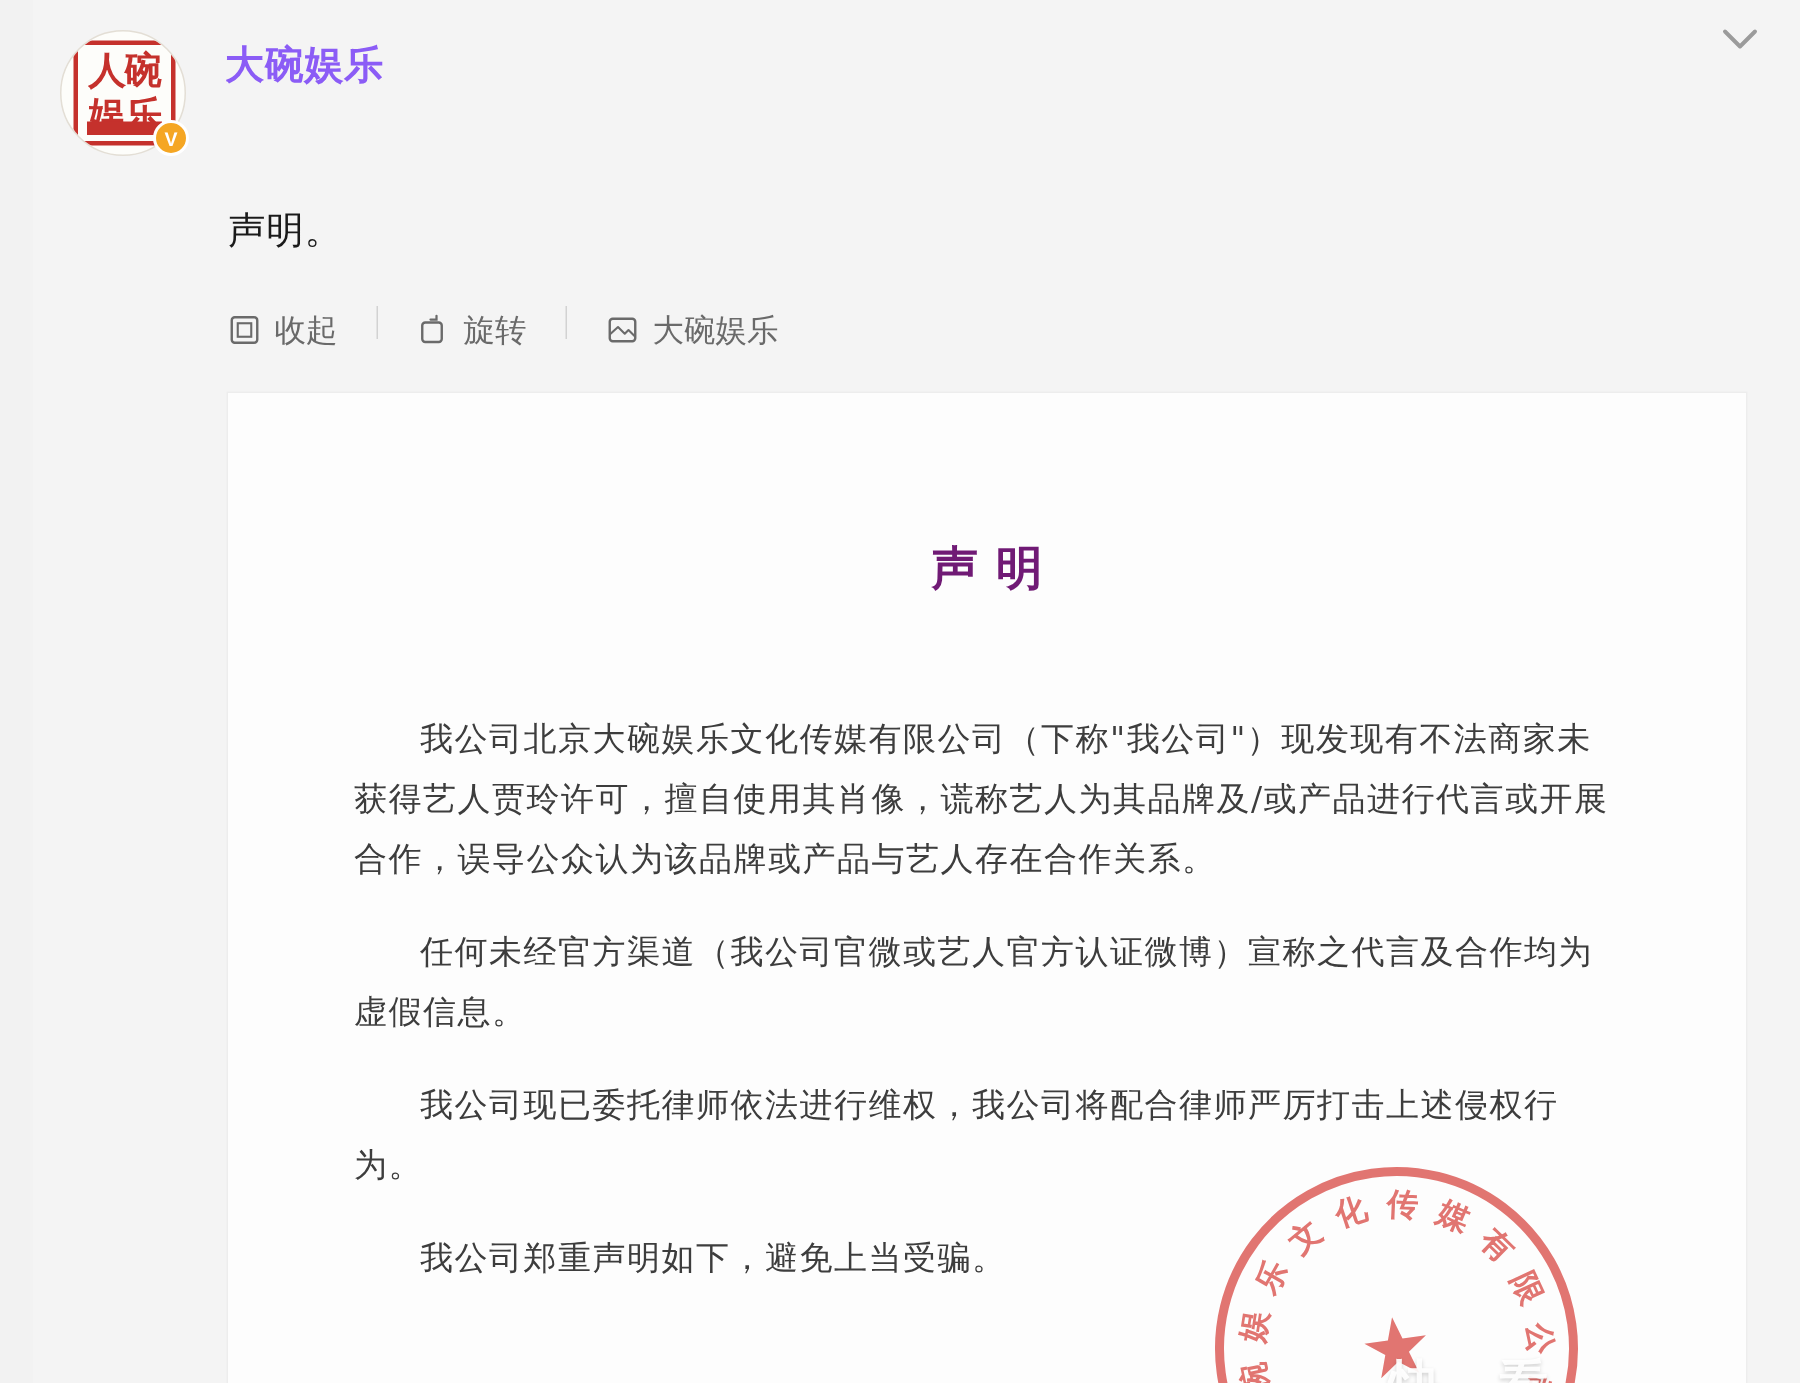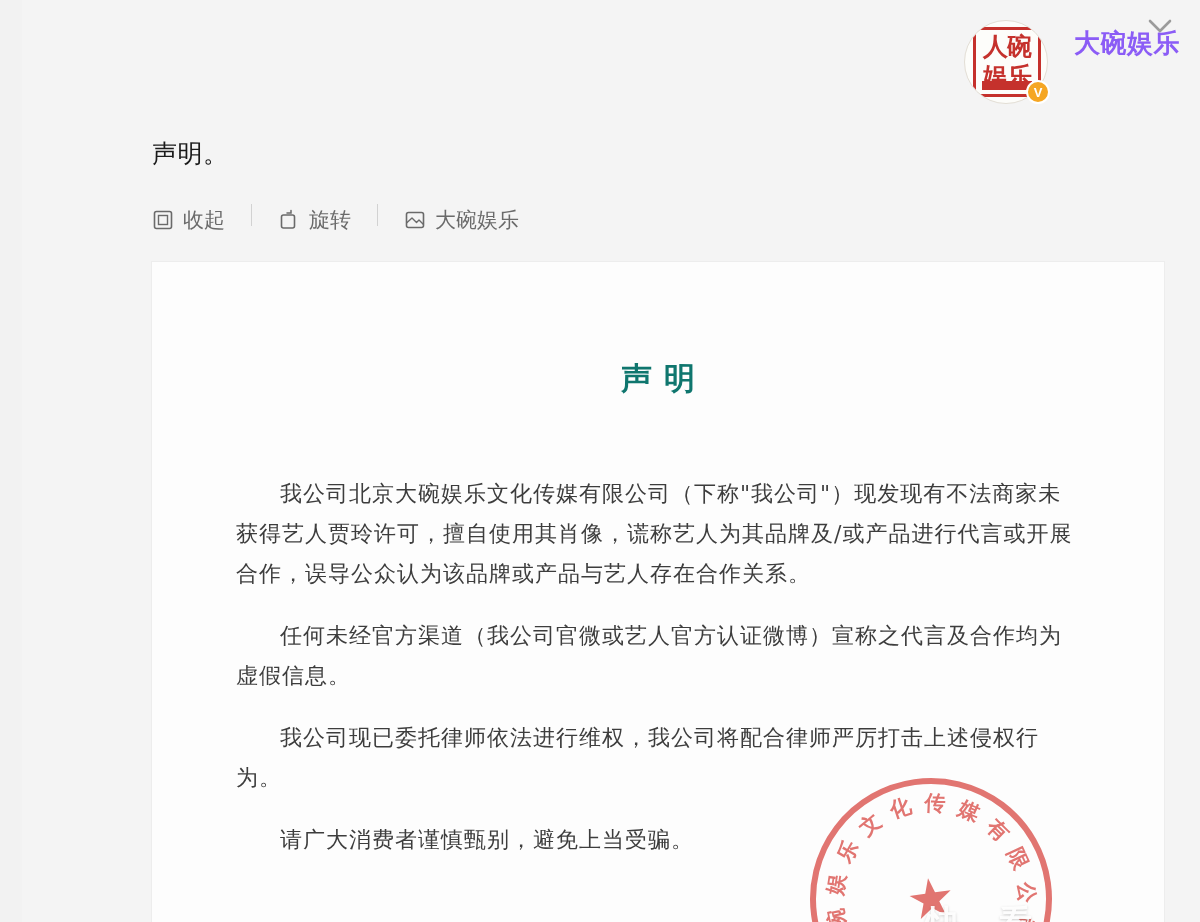--- a/index.html
+++ b/index.html
@@ -18,21 +18,20 @@
     height: 922px;
     background: #f4f4f4;
   }
 
   
   .post-header {
     position: relative;
     padding: 18px 20px 0 18px;
     display: flex;
     align-items: flex-start;
-    justify-content: flex-end;
   }
   .avatar-wrap {
     position: relative;
     width: 84px;
     height: 84px;
     flex: 0 0 84px;
     margin-left: 22px;
     margin-top: 2px;
   }
   .avatar {
@@ -166,21 +165,21 @@
     left: 0; top: 0; right: 0; bottom: 0;
     background: #fdfdfd;
     padding: 96px 84px 0 84px;
     font-family: "DejaVu Serif", serif;
     color: #3a3a3a;
   }
   .doc-title {
     text-align: center;
     font-size: 31px;
     letter-spacing: 12px;
-    color: #0f766e;
+    color: #701a75;
     font-weight: bold;
     margin-bottom: 74px;
     text-indent: 12px;
   }
   .doc p {
     margin: 0 0 22px 0;
     font-size: 22px;
     line-height: 40px;
     letter-spacing: 1px;
     text-indent: 44px;
@@ -317,21 +316,21 @@
       <span>大碗娱乐</span>
     </div>
   </div>
 
   <div class="image-card">
     <div class="doc">
       <div class="doc-title">声明</div>
       <p>我公司北京大碗娱乐文化传媒有限公司（下称"我公司"）现发现有不法商家未获得艺人贾玲许可，擅自使用其肖像，谎称艺人为其品牌及/或产品进行代言或开展合作，误导公众认为该品牌或产品与艺人存在合作关系。</p>
       <p>任何未经官方渠道（我公司官微或艺人官方认证微博）宣称之代言及合作均为虚假信息。</p>
       <p>我公司现已委托律师依法进行维权，我公司将配合律师严厉打击上述侵权行为。</p>
-      <p>请广大消费者谨慎甄别，避免上当受骗。</p>
+      <p>我公司郑重声明如下，避免上当受骗。</p>
 
       <div class="sign-line">北京大碗娱乐文化传媒有限公司</div>
 
       <div class="stamp">
         <div class="star">★</div>
         <div class="stamp-text" id="stamp-text">
             <span style="transform: translate(-50%, -50%) rotate(-94.0909deg) translateY(-96px); transform-origin: 50% 50%;">碗</span>
             <span style="transform: translate(-50%, -50%) rotate(-73.1818deg) translateY(-96px); transform-origin: 50% 50%;">娱</span>
             <span style="transform: translate(-50%, -50%) rotate(-52.2727deg) translateY(-96px); transform-origin: 50% 50%;">乐</span>
             <span style="transform: translate(-50%, -50%) rotate(-31.3636deg) translateY(-96px); transform-origin: 50% 50%;">文</span>

